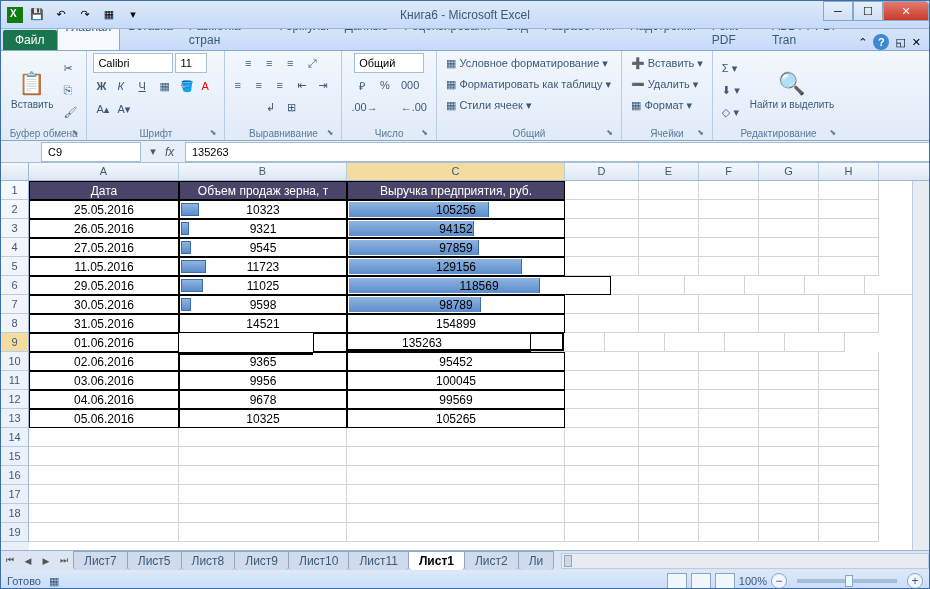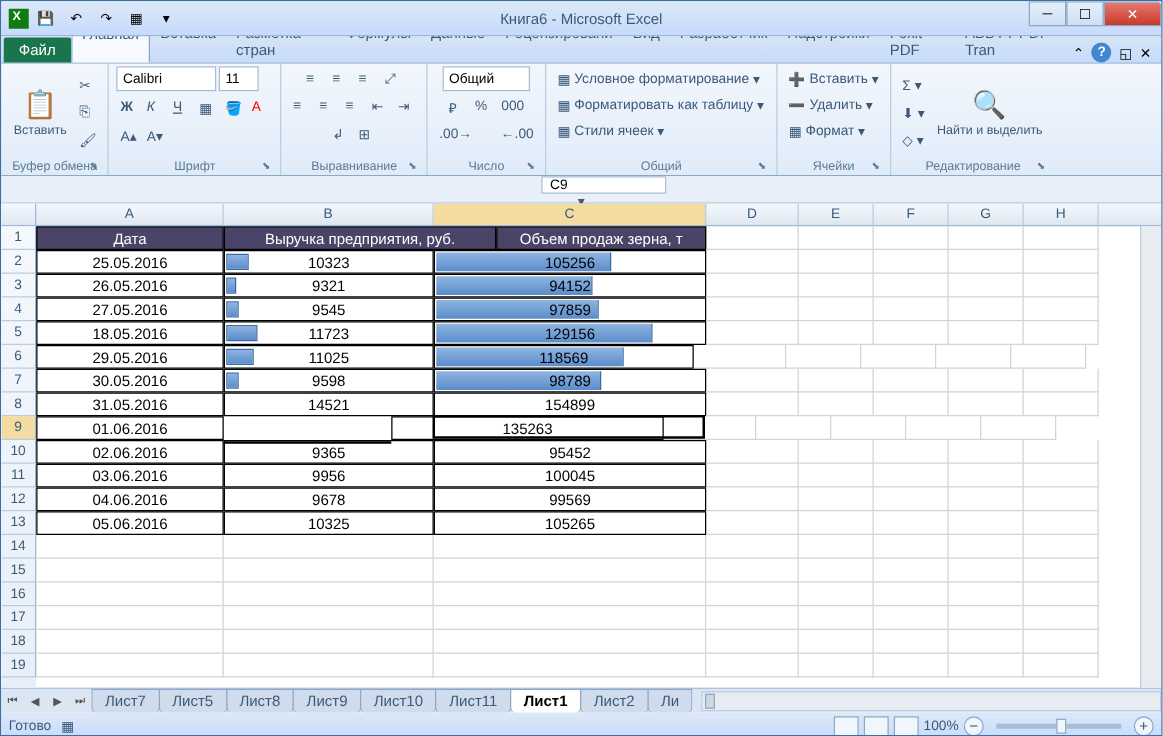--- a/index.html
+++ b/index.html
@@ -31,21 +31,21 @@
   .ribbon-group-label { font-size: 10px; color: #5a7a9a; text-align: center; padding: 1px 0; position: relative; }
   .ribbon-group-label::after { content: "⬊"; position: absolute; right: 2px; font-size: 8px; color: #5a7a9a; }
   .big-btn { display: flex; flex-direction: column; align-items: center; justify-content: center; padding: 2px 4px; cursor: pointer; border-radius: 3px; height: 68px; min-width: 42px; }
   .big-btn .icon { font-size: 22px; }
   .big-btn .lbl { font-size: 10px; text-align: center; color: #3b5a7a; line-height: 1.1; margin-top: 2px; }
   .small-btn-col { display: flex; flex-direction: column; gap: 2px; }
   .small-btn { height: 20px; min-width: 20px; display: flex; align-items: center; padding: 0 3px; cursor: pointer; border-radius: 2px; font-size: 11px; color: #3b5a7a; gap: 3px; }
   .font-select { height: 20px; border: 1px solid #a6bdd8; background: white; font-size: 11px; padding: 0 4px; }
   
   
-  .formula-bar { height: 22px; display: flex; align-items: center; border-bottom: 1px solid #a6bdd8; background: #e8eff8; flex-direction: column; }
+  .formula-bar { height: 22px; display: flex; align-items: center; border-bottom: 1px solid #a6bdd8; background: #e8eff8; }
   .name-box { width: 100px; height: 20px; border: 1px solid #a6bdd8; background: white; margin: 0 4px 0 40px; display: flex; align-items: center; padding: 0 6px; font-size: 11px; }
   .name-box-arrow { width: 16px; text-align: center; color: #555; cursor: pointer; }
   .fx-label { width: 16px; font-style: italic; color: #555; margin: 0 4px; font-size: 12px; cursor: pointer; }
   .formula-input { flex: 1; height: 20px; border: 1px solid #a6bdd8; border-right: none; background: white; padding: 0 6px; font-size: 11px; display: flex; align-items: center; }
   
   
   .grid-area { position: relative; height: 387px; display: flex; flex-direction: column; background: #fff; }
   .col-headers { display: flex; height: 18px; background: linear-gradient(#f5f8fc,#dde7f2); border-bottom: 1px solid #9db6d6; }
   .corner-box { width: 28px; border-right: 1px solid #9db6d6; background: linear-gradient(#f5f8fc,#dde7f2); }
   .col-header { border-right: 1px solid #b8cde4; text-align: center; font-size: 11px; color: #3b5a7a; line-height: 17px; cursor: pointer; }
@@ -294,22 +294,22 @@
         <div class="row-header">14</div>
         <div class="row-header">15</div>
         <div class="row-header">16</div>
         <div class="row-header">17</div>
         <div class="row-header">18</div>
         <div class="row-header">19</div>
       </div>
     <div class="cells" id="cells">
         <div class="row">
           <div class="cell hdr" style="width: 150px;">Дата</div>
+          <div class="cell hdr" style="width: 168px;">Объем продаж зерна, т</div>
           <div class="cell hdr" style="width: 218px;">Выручка предприятия, руб.</div>
-          <div class="cell hdr" style="width: 168px;">Объем продаж зерна, т</div>
           <div class="cell" style="width: 74px;"></div>
           <div class="cell" style="width: 60px;"></div>
           <div class="cell" style="width: 60px;"></div>
           <div class="cell" style="width: 60px;"></div>
           <div class="cell" style="width: 60px;"></div>
         </div>
         <div class="row">
           <div class="cell data-a" style="width: 150px;">25.05.2016</div>
           <div class="cell data-b" style="width: 168px;"><div class="mini-bar" style="width: 11%;"></div><span class="cell-text">10323</span></div>
           <div class="cell data-c" style="width: 218px;"><div class="full-bar" style="width: 65%;"></div><span class="cell-text">105256</span></div>
@@ -333,33 +333,33 @@
           <div class="cell data-a" style="width: 150px;">27.05.2016</div>
           <div class="cell data-b" style="width: 168px;"><div class="mini-bar" style="width: 6%;"></div><span class="cell-text">9545</span></div>
           <div class="cell data-c" style="width: 218px;"><div class="full-bar" style="width: 60%;"></div><span class="cell-text">97859</span></div>
           <div class="cell" style="width: 74px;"></div>
           <div class="cell" style="width: 60px;"></div>
           <div class="cell" style="width: 60px;"></div>
           <div class="cell" style="width: 60px;"></div>
           <div class="cell" style="width: 60px;"></div>
         </div>
         <div class="row">
-          <div class="cell data-a" style="width: 150px;">18.05.2016</div>
+          <div class="cell data-a" style="width: 150px;">11.05.2016</div>
           <div class="cell data-b" style="width: 168px;"><div class="mini-bar" style="width: 15%;"></div><span class="cell-text">11723</span></div>
           <div class="cell data-c" style="width: 218px;"><div class="full-bar" style="width: 80%;"></div><span class="cell-text">129156</span></div>
           <div class="cell" style="width: 74px;"></div>
           <div class="cell" style="width: 60px;"></div>
           <div class="cell" style="width: 60px;"></div>
           <div class="cell" style="width: 60px;"></div>
           <div class="cell" style="width: 60px;"></div>
         </div>
         <div class="row">
           <div class="cell data-a" style="width: 150px;">29.05.2016</div>
           <div class="cell data-b" style="width: 168px;"><div class="mini-bar" style="width: 13%;"></div><span class="cell-text">11025</span></div>
-          <div class="cell data-c" style="width: 208px;"><div class="full-bar" style="width: 73%;"></div><span class="cell-text">118569</span></div>
+          <div class="cell data-c" style="width: 264px;"><div class="full-bar" style="width: 73%;"></div><span class="cell-text">118569</span></div>
           <div class="cell" style="width: 74px;"></div>
           <div class="cell" style="width: 60px;"></div>
           <div class="cell" style="width: 60px;"></div>
           <div class="cell" style="width: 60px;"></div>
           <div class="cell" style="width: 60px;"></div>
         </div>
         <div class="row">
           <div class="cell data-a" style="width: 150px;">30.05.2016</div>
           <div class="cell data-b" style="width: 168px;"><div class="mini-bar" style="width: 6%;"></div><span class="cell-text">9598</span></div>
           <div class="cell data-c" style="width: 218px;"><div class="full-bar" style="width: 61%;"></div><span class="cell-text">98789</span></div>

